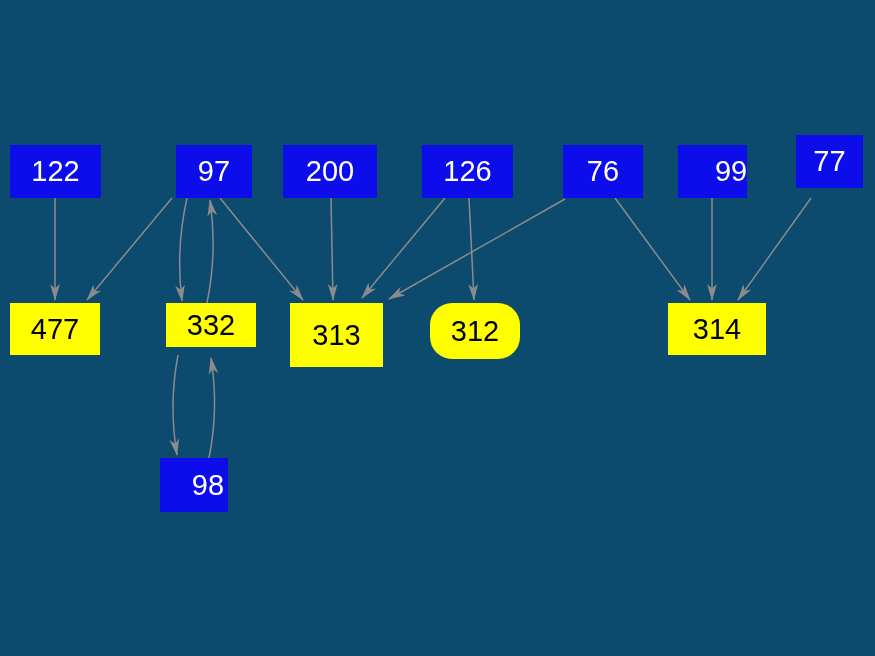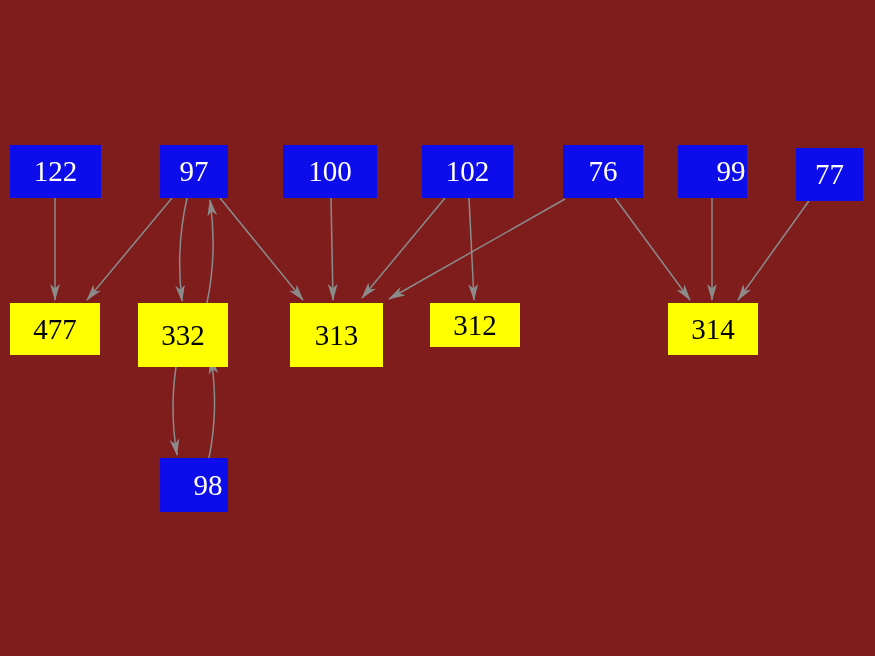--- a/index.html
+++ b/index.html
@@ -32,21 +32,21 @@
     box-sizing: border-box;
     cursor: pointer;
     user-select: none;
   }
   .node.blue   { background: var(--blue-node, #0d0deb);  color: var(--blue-text, #ffffff); }
   .node.yellow { background: var(--yellow-node, #ffff00); color: var(--yellow-text, #000000); }
 </style>
 </head>
 <body>
 
-<div id="diagram-canvas" style="background: #7f1d1d; font-family: Liberation Serif, serif;">
+<div id="diagram-canvas" style="background: #0c4a6e;">
   <svg id="edges-layer" width="875" height="656" viewBox="0 0 875 656" xmlns="http://www.w3.org/2000/svg">
     <defs>
       <marker id="arrow" markerUnits="userSpaceOnUse" markerWidth="17" markerHeight="11" viewBox="0 0 17 11" refX="16" refY="5.5" orient="auto">
         <path d="M0,0.6 L17,5.5 L0,10.4 L4.6,5.5 Z" fill="#8b8b8b"></path>
       </marker>
     </defs>
     <g id="edge-group">
         <path d="M55,198 L55,300" class="edge" marker-end="url(#arrow)"></path>
         <path d="M172,198 L87,300" class="edge" marker-end="url(#arrow)"></path>
         <path d="M187,198 Q175.51058549918187,249.0636206553001 182,301" class="edge" marker-end="url(#arrow)"></path>
@@ -60,50 +60,50 @@
         <path d="M712,198 L712,300" class="edge" marker-end="url(#arrow)"></path>
         <path d="M811,198 L738,300" class="edge" marker-end="url(#arrow)"></path>
         <path d="M178,355 Q168.5004499662528,404.91000449966253 177,455" class="edge" marker-end="url(#arrow)"></path>
         <path d="M209,458 Q218.99820053982006,408.1799640107964 211,358" class="edge" marker-end="url(#arrow)"></path>
       </g>
   </svg>
   <div id="nodes-layer">
       <div class="node blue" style="left: 10px; top: 145px; width: 91px; height: 53px;">
         <span>122</span>
       </div>
-      <div class="node blue" style="left: 160px; top: 145px; width: 68px; height: 53px;">
+      <div class="node blue" style="left: 176px; top: 145px; width: 76px; height: 53px;">
         <span>97</span>
       </div>
       <div class="node blue" style="left: 283px; top: 145px; width: 94px; height: 53px;">
-        <span>100</span>
+        <span>200</span>
       </div>
       <div class="node blue" style="left: 422px; top: 145px; width: 91px; height: 53px;">
-        <span>102</span>
+        <span>126</span>
       </div>
       <div class="node blue" style="left: 563px; top: 145px; width: 80px; height: 53px;">
         <span>76</span>
       </div>
       <div class="node blue" style="left: 678px; top: 145px; width: 69px; height: 53px; padding-left: 37px;">
         <span>99</span>
       </div>
-      <div class="node blue" style="left: 796px; top: 148px; width: 67px; height: 53px;">
+      <div class="node blue" style="left: 796px; top: 135px; width: 67px; height: 53px;">
         <span>77</span>
       </div>
       <div class="node yellow" style="left: 10px; top: 303px; width: 90px; height: 52px;">
         <span>477</span>
       </div>
-      <div class="node yellow" style="left: 138px; top: 303px; width: 90px; height: 64px;">
+      <div class="node yellow" style="left: 166px; top: 303px; width: 90px; height: 44px;">
         <span>332</span>
       </div>
       <div class="node yellow" style="left: 290px; top: 303px; width: 93px; height: 64px;">
         <span>313</span>
       </div>
-      <div class="node yellow" style="left: 430px; top: 303px; width: 90px; height: 44px;">
+      <div class="node yellow" style="left: 430px; top: 303px; width: 90px; height: 56px; border-radius: 22px;">
         <span>312</span>
       </div>
-      <div class="node yellow" style="left: 668px; top: 303px; width: 90px; height: 52px;">
+      <div class="node yellow" style="left: 668px; top: 303px; width: 98px; height: 52px;">
         <span>314</span>
       </div>
       <div class="node blue" style="left: 160px; top: 458px; width: 68px; height: 54px; padding-left: 28px;">
         <span>98</span>
       </div>
     </div>
 </div>
 
 </body></html>

